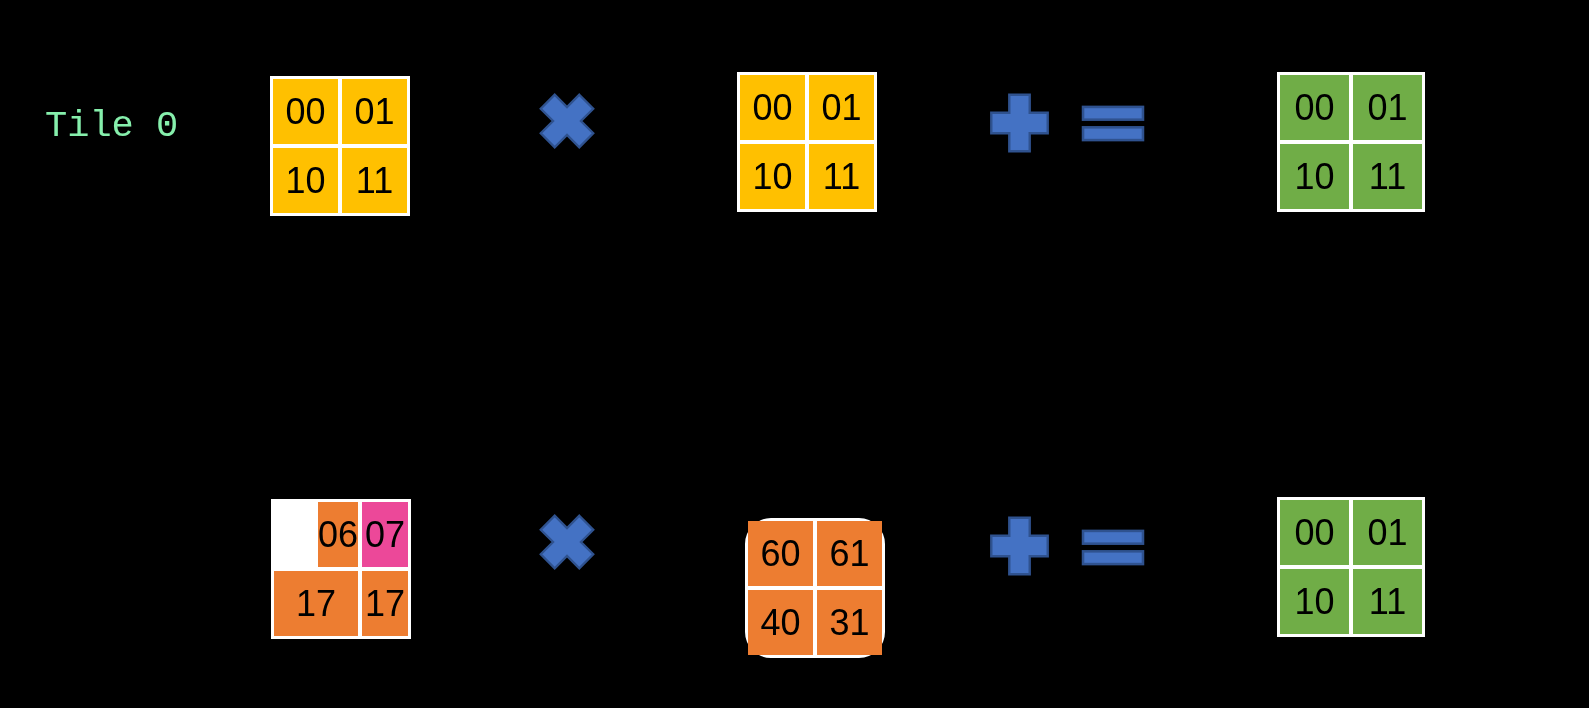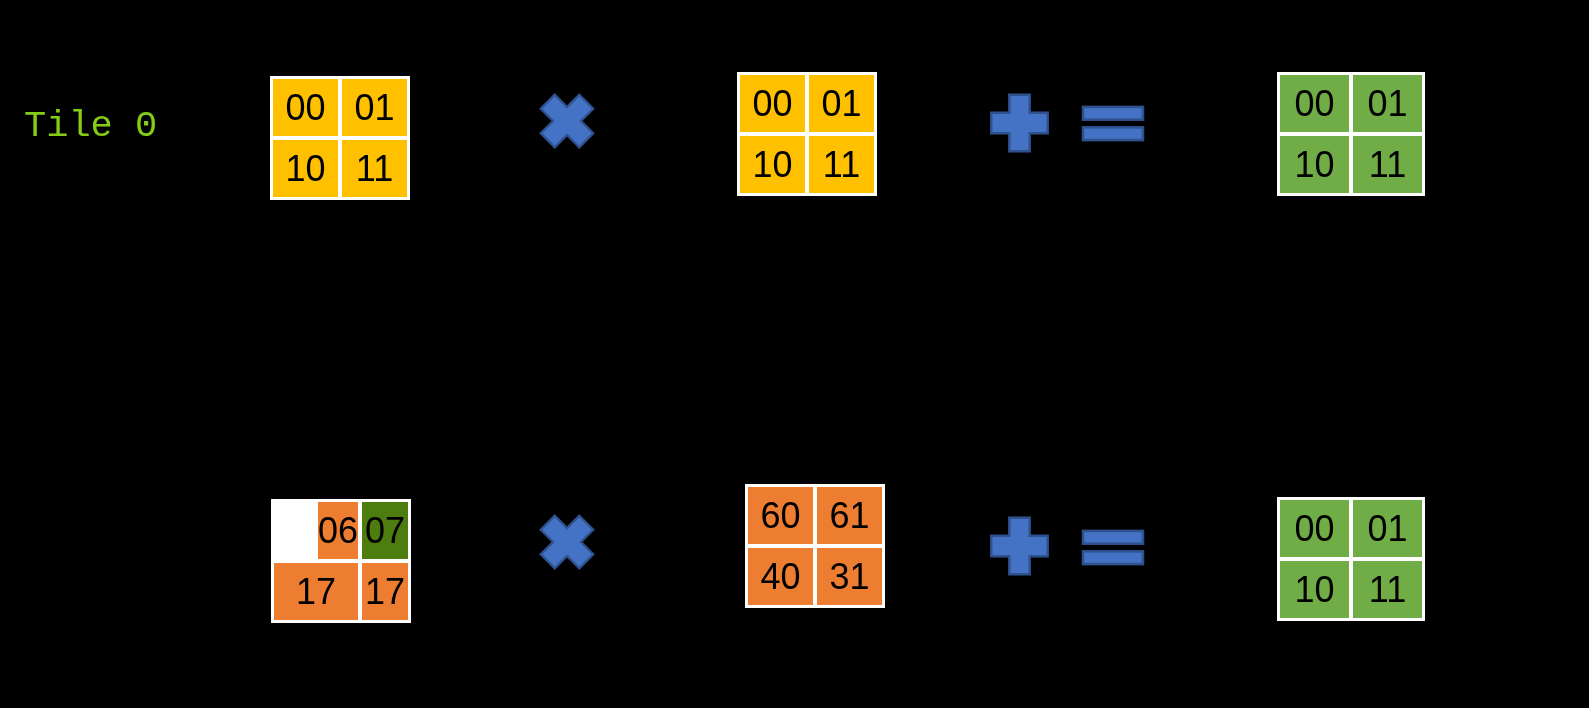--- a/index.html
+++ b/index.html
@@ -20,50 +20,50 @@
 
   .grid{
     position:absolute;
     background:#fff;
     padding:3px;
     display:grid;
     grid-template-columns:1fr 1fr;
     grid-template-rows:1fr 1fr;
     gap:4px;
     box-sizing:border-box;
-    width:140px;height:124px;
+    width:140px;height:140px;
   }
   .grid.wide{width:148px;}
   .cell{
     display:flex;align-items:center;justify-content:center;
     font-size:36px;color:#000;
     font-family:"Liberation Sans", sans-serif;
   }
 
   .g1a{left:270px;top:76px;}
   .g1b{left:737px;top:72px;}
   .g1c{left:1277px;top:72px;}
   .g2a{left:271px;top:499px;}
-  .g2b{left:745px;top:484px;}
+  .g2b{left:745px;top:518px;border-radius:26px;}
   .g2c{left:1277px;top:497px;}
 
   .op{position:absolute;}
   .x1{left:538px;top:92px;}
   .p1{left:989px;top:93px;}
   .e1{left:1081px;top:105px;}
   .x2{left:538px;top:513px;}
   .p2{left:989px;top:516px;}
   .e2{left:1081px;top:529px;}
 </style>
 </head>
 <body>
 
 <div class="canvas">
 
-  <span class="tile-label label-r1" style="color: #84cc16;">Tile 0</span>
+  <span class="tile-label label-r1" style="color: #86efac; margin-left: 21px;">Tile 0</span>
 
   <div class="grid g1a">
     <div class="cell" style="background: rgb(255, 192, 0);">00</div>
     <div class="cell" style="background: rgb(255, 192, 0);">01</div>
     <div class="cell" style="background: rgb(255, 192, 0);">10</div>
     <div class="cell" style="background: rgb(255, 192, 0);">11</div>
   </div>
 
   <svg class="op x1" width="58" height="58" viewBox="0 0 100 100">
     <polygon points="33,3 67,3 67,33 97,33 97,67 67,67 67,97 33,97 33,67 3,67 3,33 33,33" transform="rotate(45 50 50)" stroke-width="4" fill="#4472C4" stroke="#2F528F"></polygon>
@@ -88,21 +88,21 @@
   <div class="grid wide g1c">
     <div class="cell" style="background: rgb(112, 173, 71);">00</div>
     <div class="cell" style="background: rgb(112, 173, 71);">01</div>
     <div class="cell" style="background: rgb(112, 173, 71);">10</div>
     <div class="cell" style="background: rgb(112, 173, 71);">11</div>
   </div>
 
 
   <div class="grid g2a">
     <div class="cell" style="background: rgb(237, 125, 49); margin-left: 44px;">06</div>
-    <div class="cell" style="background: #4d7c0f;">07</div>
+    <div class="cell" style="background: #ec4899;">07</div>
     <div class="cell" style="background: rgb(237, 125, 49);">17</div>
     <div class="cell" style="background: rgb(237, 125, 49);">17</div>
   </div>
 
   <svg class="op x2" width="58" height="58" viewBox="0 0 100 100">
     <polygon points="33,3 67,3 67,33 97,33 97,67 67,67 67,97 33,97 33,67 3,67 3,33 33,33" transform="rotate(45 50 50)" stroke-width="4" fill="#4472C4" stroke="#2F528F"></polygon>
   </svg>
 
   <div class="grid g2b">
     <div class="cell" style="background: rgb(237, 125, 49);">60</div>

